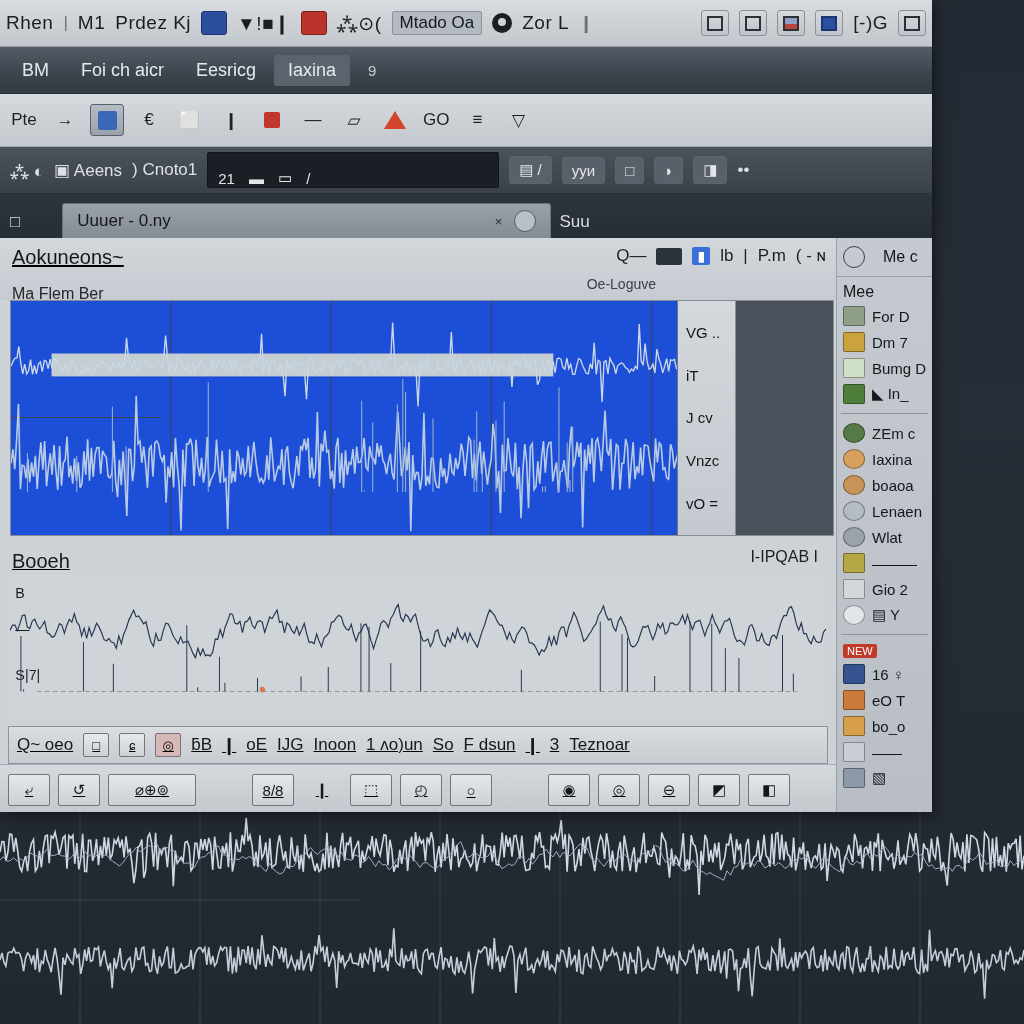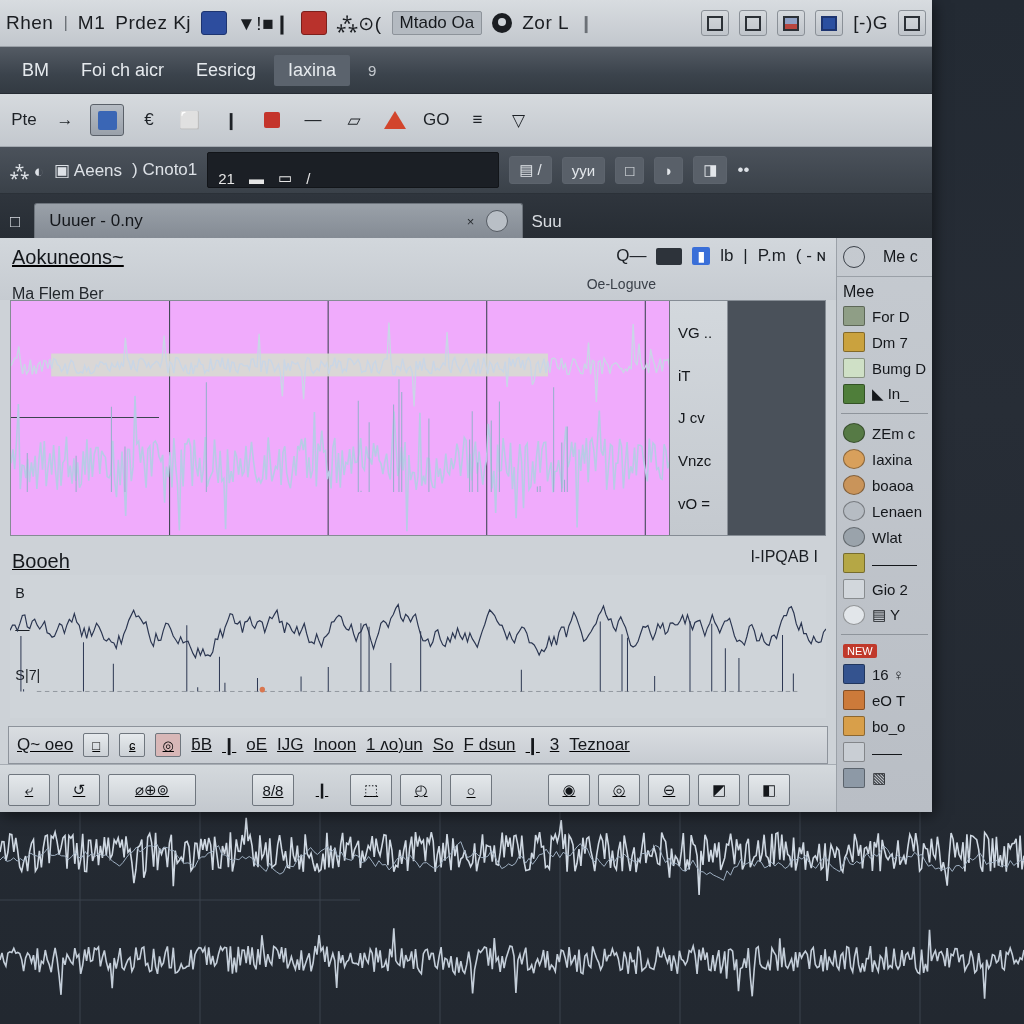--- a/index.html
+++ b/index.html
@@ -117,21 +117,21 @@
 
   
   .tabrow{
     height:44px;background:linear-gradient(180deg,#2f353d 0%,#272d34 100%);
     display:flex;align-items:flex-end;padding:0 6px;gap:4px;
   }
   .tab{
     height:34px;display:flex;align-items:center;gap:12px;padding:0 14px;
     background:linear-gradient(180deg,#9aa1a9,#848b94);
     border:1px solid #6d747c;border-bottom:none;border-radius:3px 3px 0 0;
-    color:#14171b;font-size:17px;filter:blur(.35px);
+    color:#14171b;font-size:17px;filter:blur(.35px);margin-left:28px;
   }
   .tab .close{font-size:13px;opacity:.85;}
   .tab .pin{
     width:20px;height:20px;border-radius:50%;border:1px solid #555b63;
     background:#b9bfc6;display:inline-block;
   }
   .tab-pre{color:#d8dce1;font-size:17px;padding:0 10px 6px 4px;filter:blur(.4px);}
 
   
   .workspace{display:flex;height:577px;}
@@ -153,21 +153,21 @@
   }
   .ht{font-size:17px;color:#1b1f24;filter:blur(.35px);}
   .ht.chip{background:#3a6fd8;color:#fff;border-radius:2px;padding:1px 5px;font-size:14px;}
   .ht.box{background:#2d333a;width:26px;height:17px;border-radius:2px;display:inline-block;}
   .head-caption{
     position:absolute;right:180px;top:38px;font-size:14px;color:#3a4049;filter:blur(.5px);
   }
 
   
   .wave-wrap{
-    margin:0 10px 0 10px;border:1px solid #858c94;background:#f0abfc;
+    margin:0 2px 0 10px;border:1px solid #858c94;background:#1d4ed8;
     height:245px;position:relative;overflow:hidden;
   }
   .wave-side{
     position:absolute;right:0;top:0;width:155px;height:100%;
     background:#2b323b;border-left:1px solid #6e757d;display:flex;
   }
   .wave-labels{
     width:58px;background:linear-gradient(180deg,#d3d8dd,#c4c9cf);
     border-right:1px solid #8b9199;
     display:flex;flex-direction:column;justify-content:space-around;

